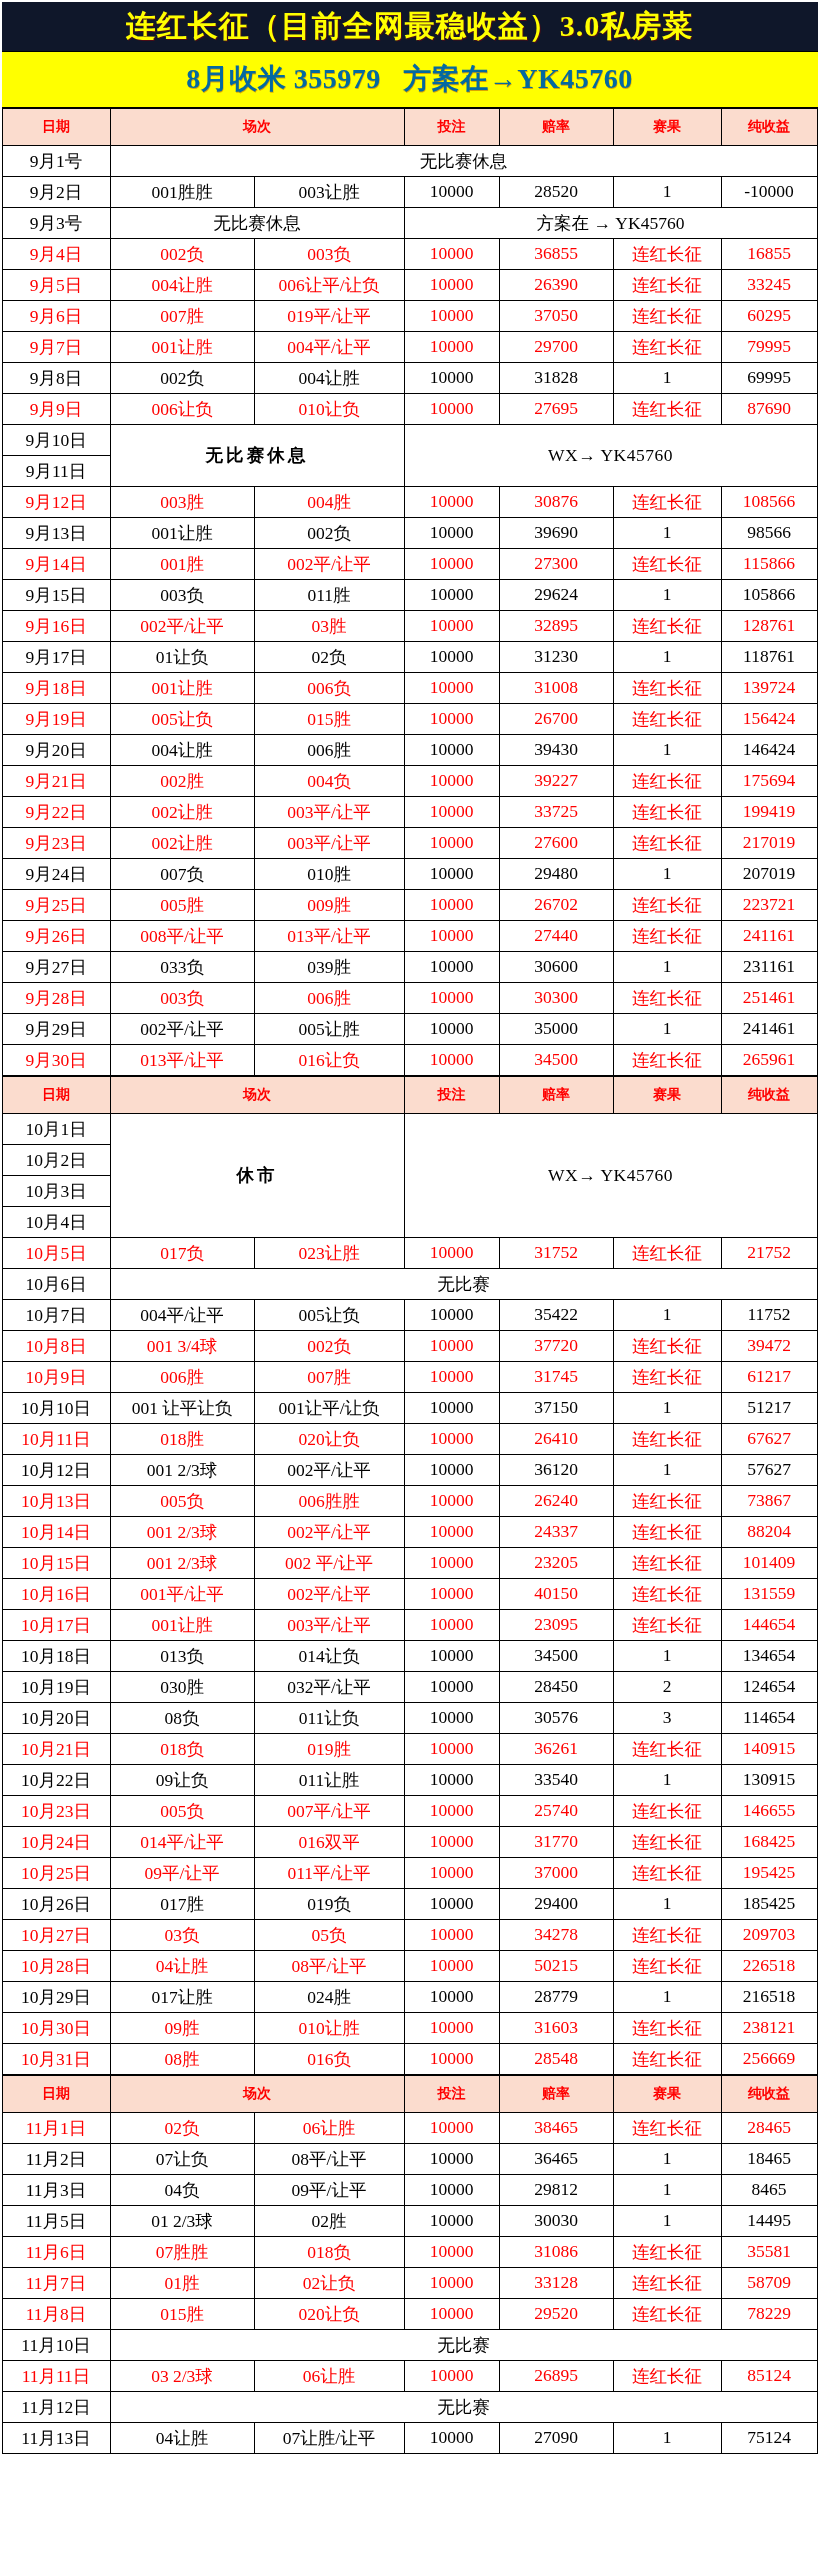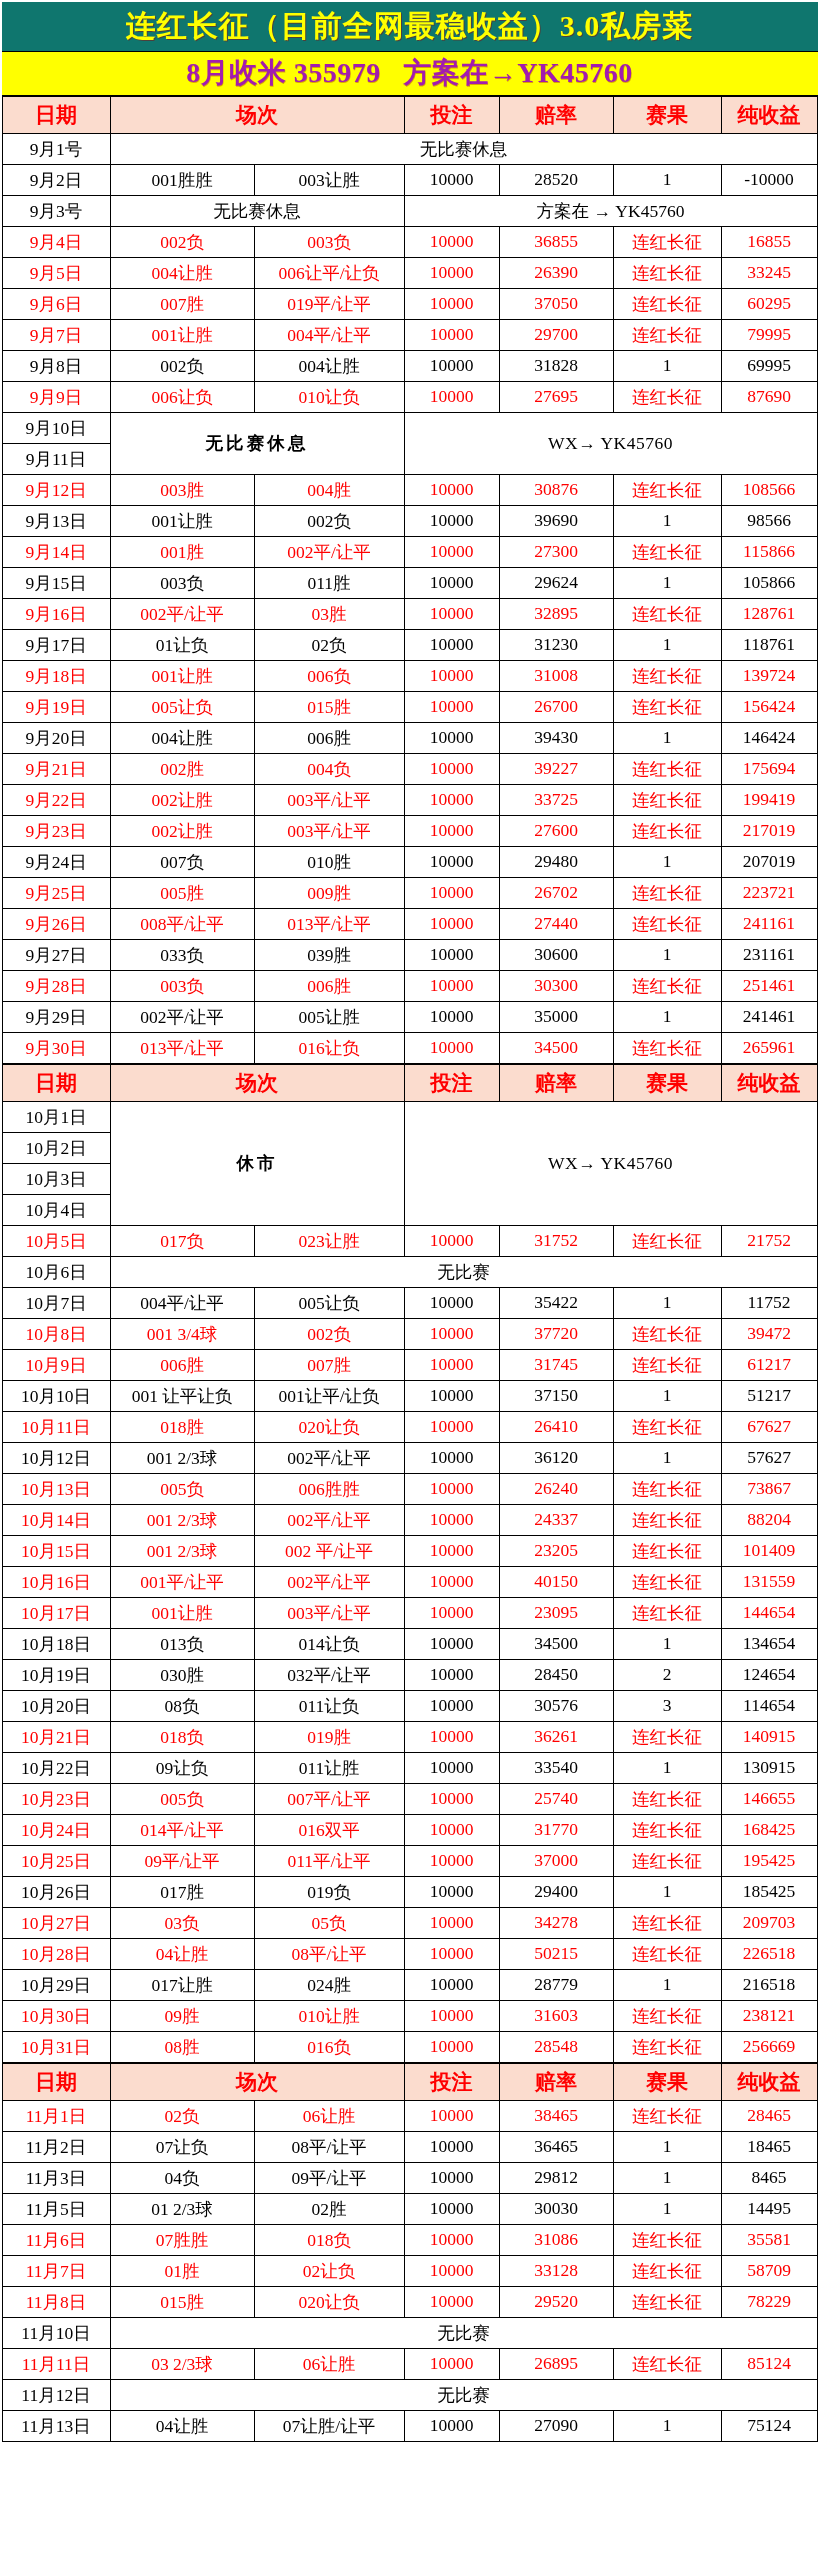--- a/index.html
+++ b/index.html
@@ -1,43 +1,43 @@
 <!DOCTYPE html>
 <html style="font-size:8.2px"><head>
 <meta charset="utf-8">
 <style>
   * { box-sizing: border-box; }
   html,body { margin:0; padding:0; background:#ffffff; }
   body { font-family:"Liberation Serif","DejaVu Serif",serif; }
   .page { width:819px; padding:1.5px; background:#ffffff; }
 
   .title-banner {
-    height:50px; background:#0f766e; color:#ffff00;
+    height:50px; background:#0f172a; color:#ffff00;
     display:flex; align-items:center; justify-content:center;
     font-size:30px; font-weight:bold; letter-spacing:1px;
     border-bottom:1.5px solid #000;
     text-shadow:1px 1px 0 rgba(150,0,0,.45);
   }
   .month-banner {
-    height:44px; background:#ffff00; color:#a21caf;
+    height:56px; background:#ffff00; color:#0369a1;
     display:flex; align-items:center; justify-content:center;
     font-size:28px; font-weight:bold; letter-spacing:0.5px;
     border-bottom:1px solid #000;
     text-shadow:0.5px 0.5px 0 rgba(150,0,0,.35);
     white-space:pre;
   }
 
   table.grid { border-collapse:collapse; table-layout:fixed; width:816px; }
   table.grid th, table.grid td {
     border:1px solid #000; text-align:center; vertical-align:middle;
     padding:0; overflow:hidden; white-space:nowrap;
   }
   table.grid thead th {
     height:37px; background:#fbdcce; color:#ff0000;
-    font-size:21px; font-weight:bold;
+    font-size:14px; font-weight:bold;
   }
   table.grid tbody tr { height:31px; }
   table.grid tbody td { font-size:17.5px; }
 
   tr.win  td { color:#ff0000; }
   tr.lose td { color:#000000; }
   .red { color:#000000; }
 
   td.num  { font-size:18px; }
   td.msg  { font-size:19.6px; }

